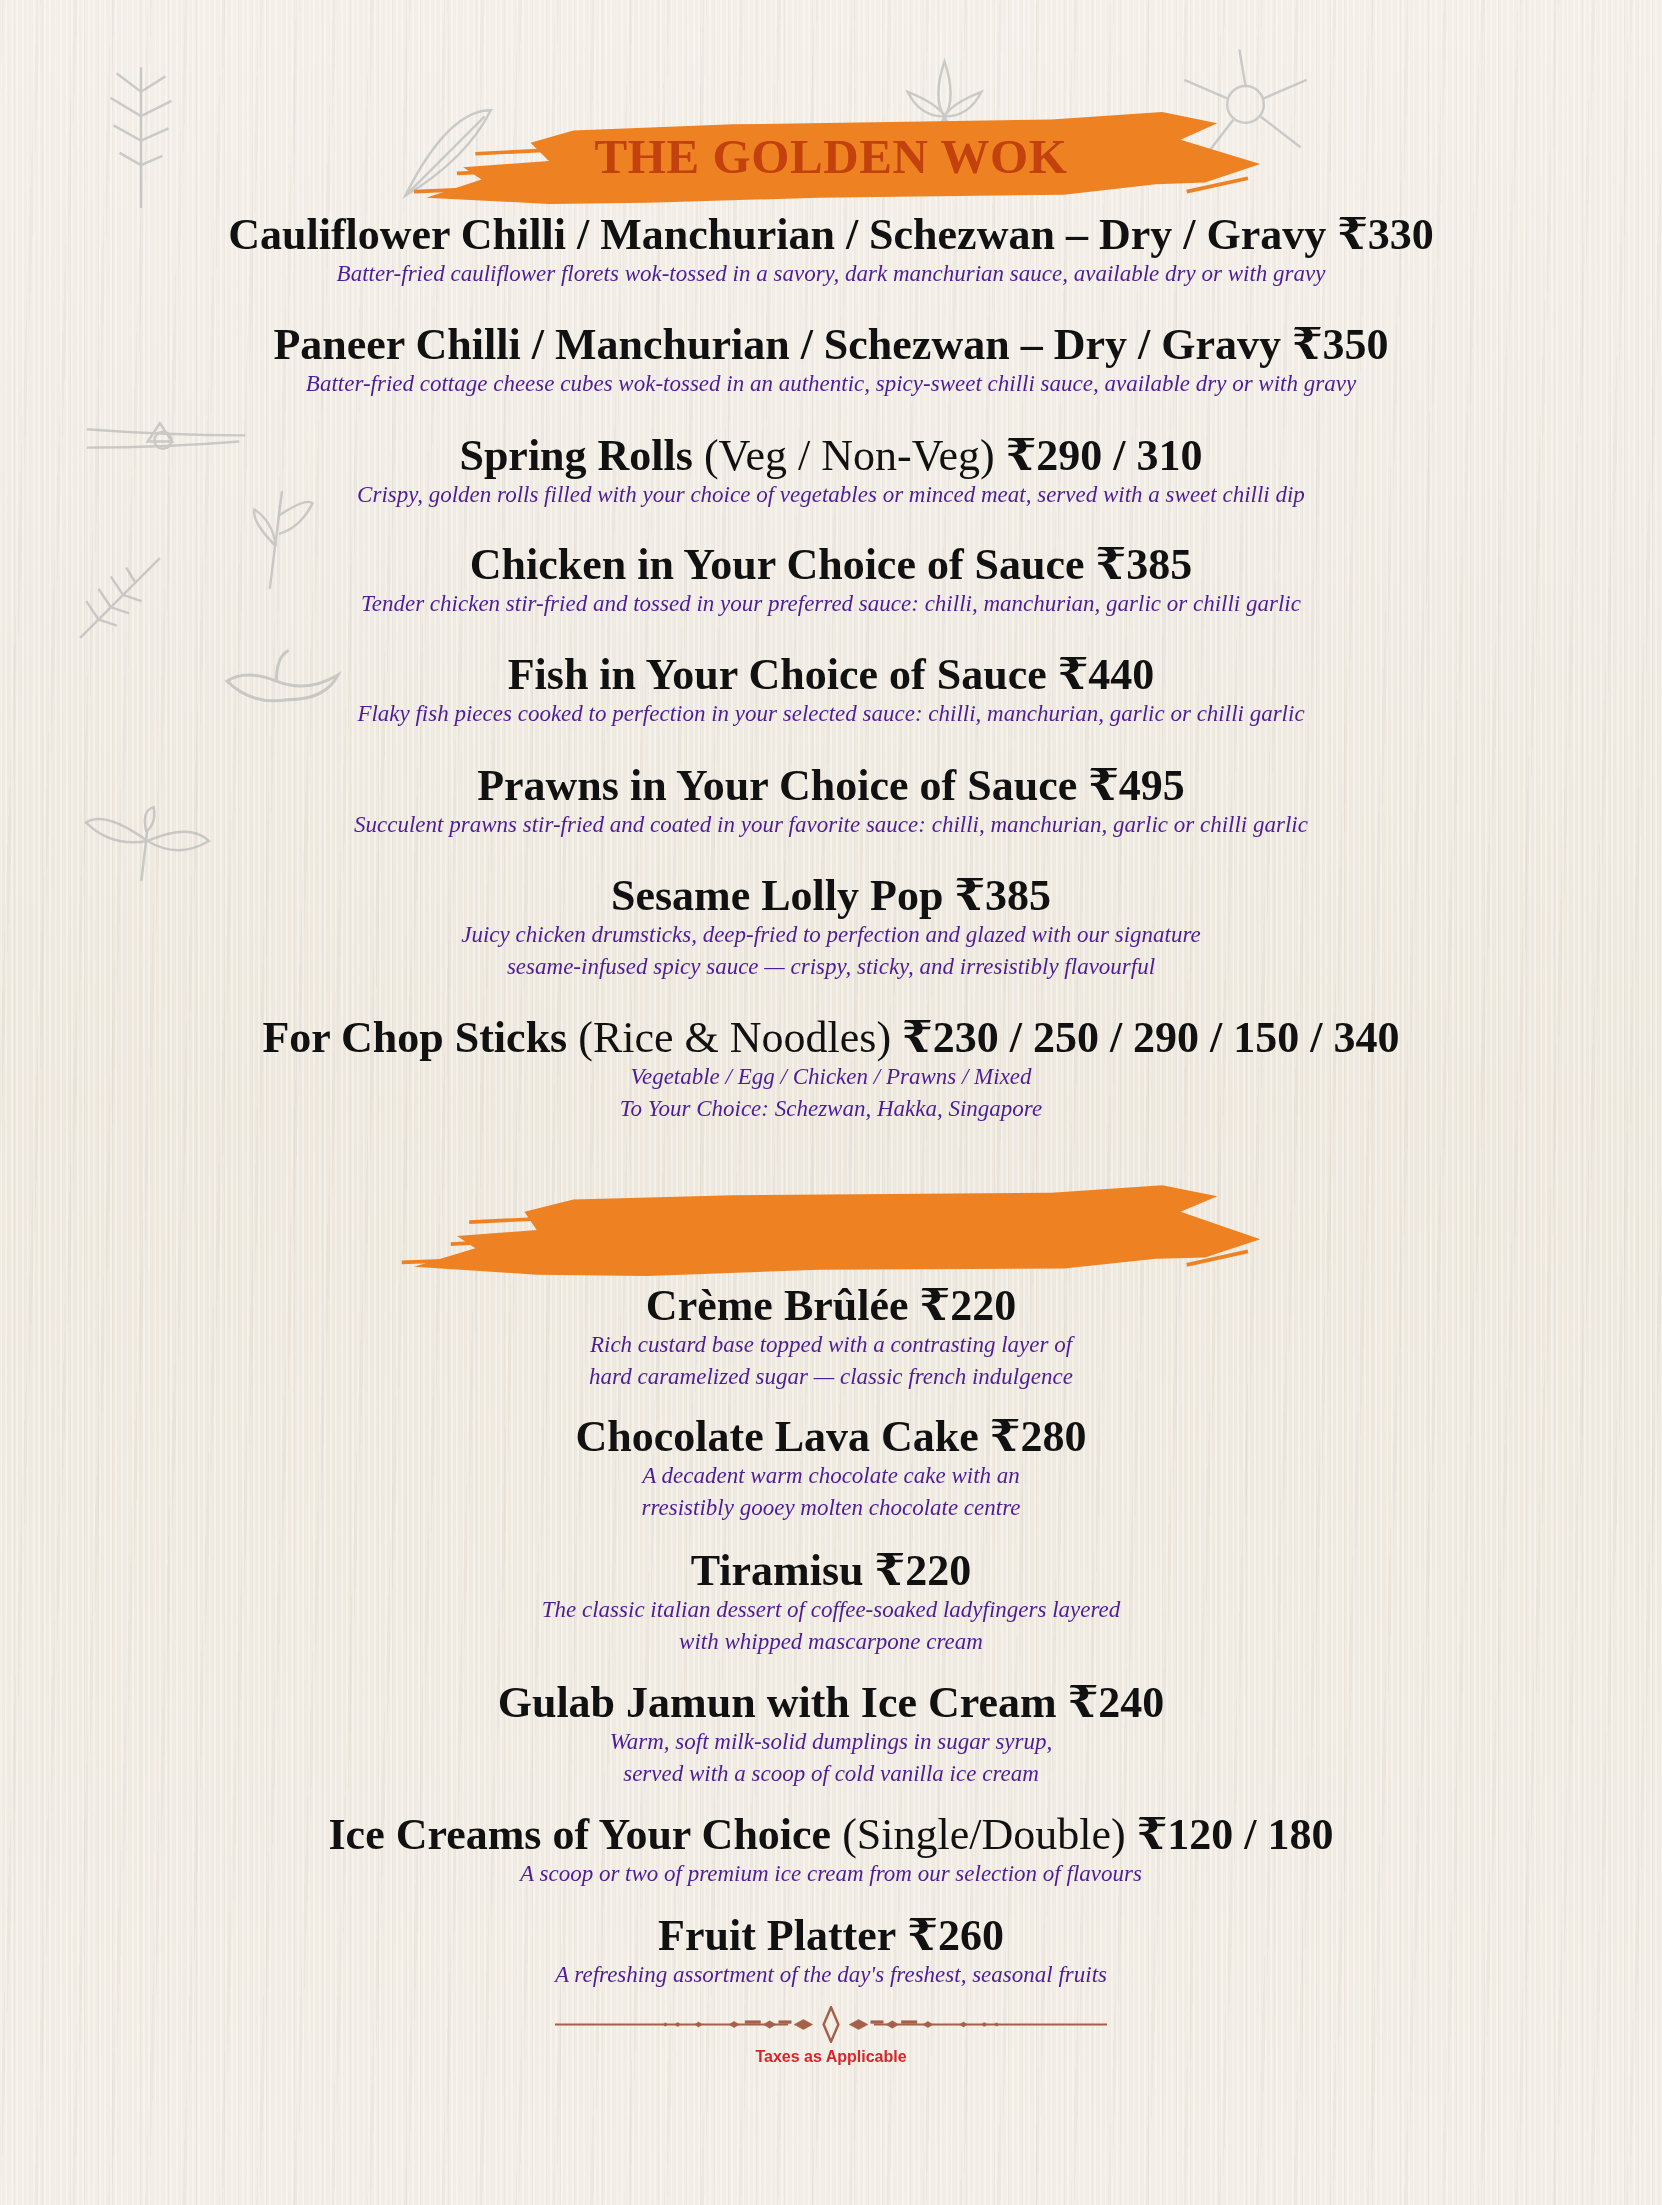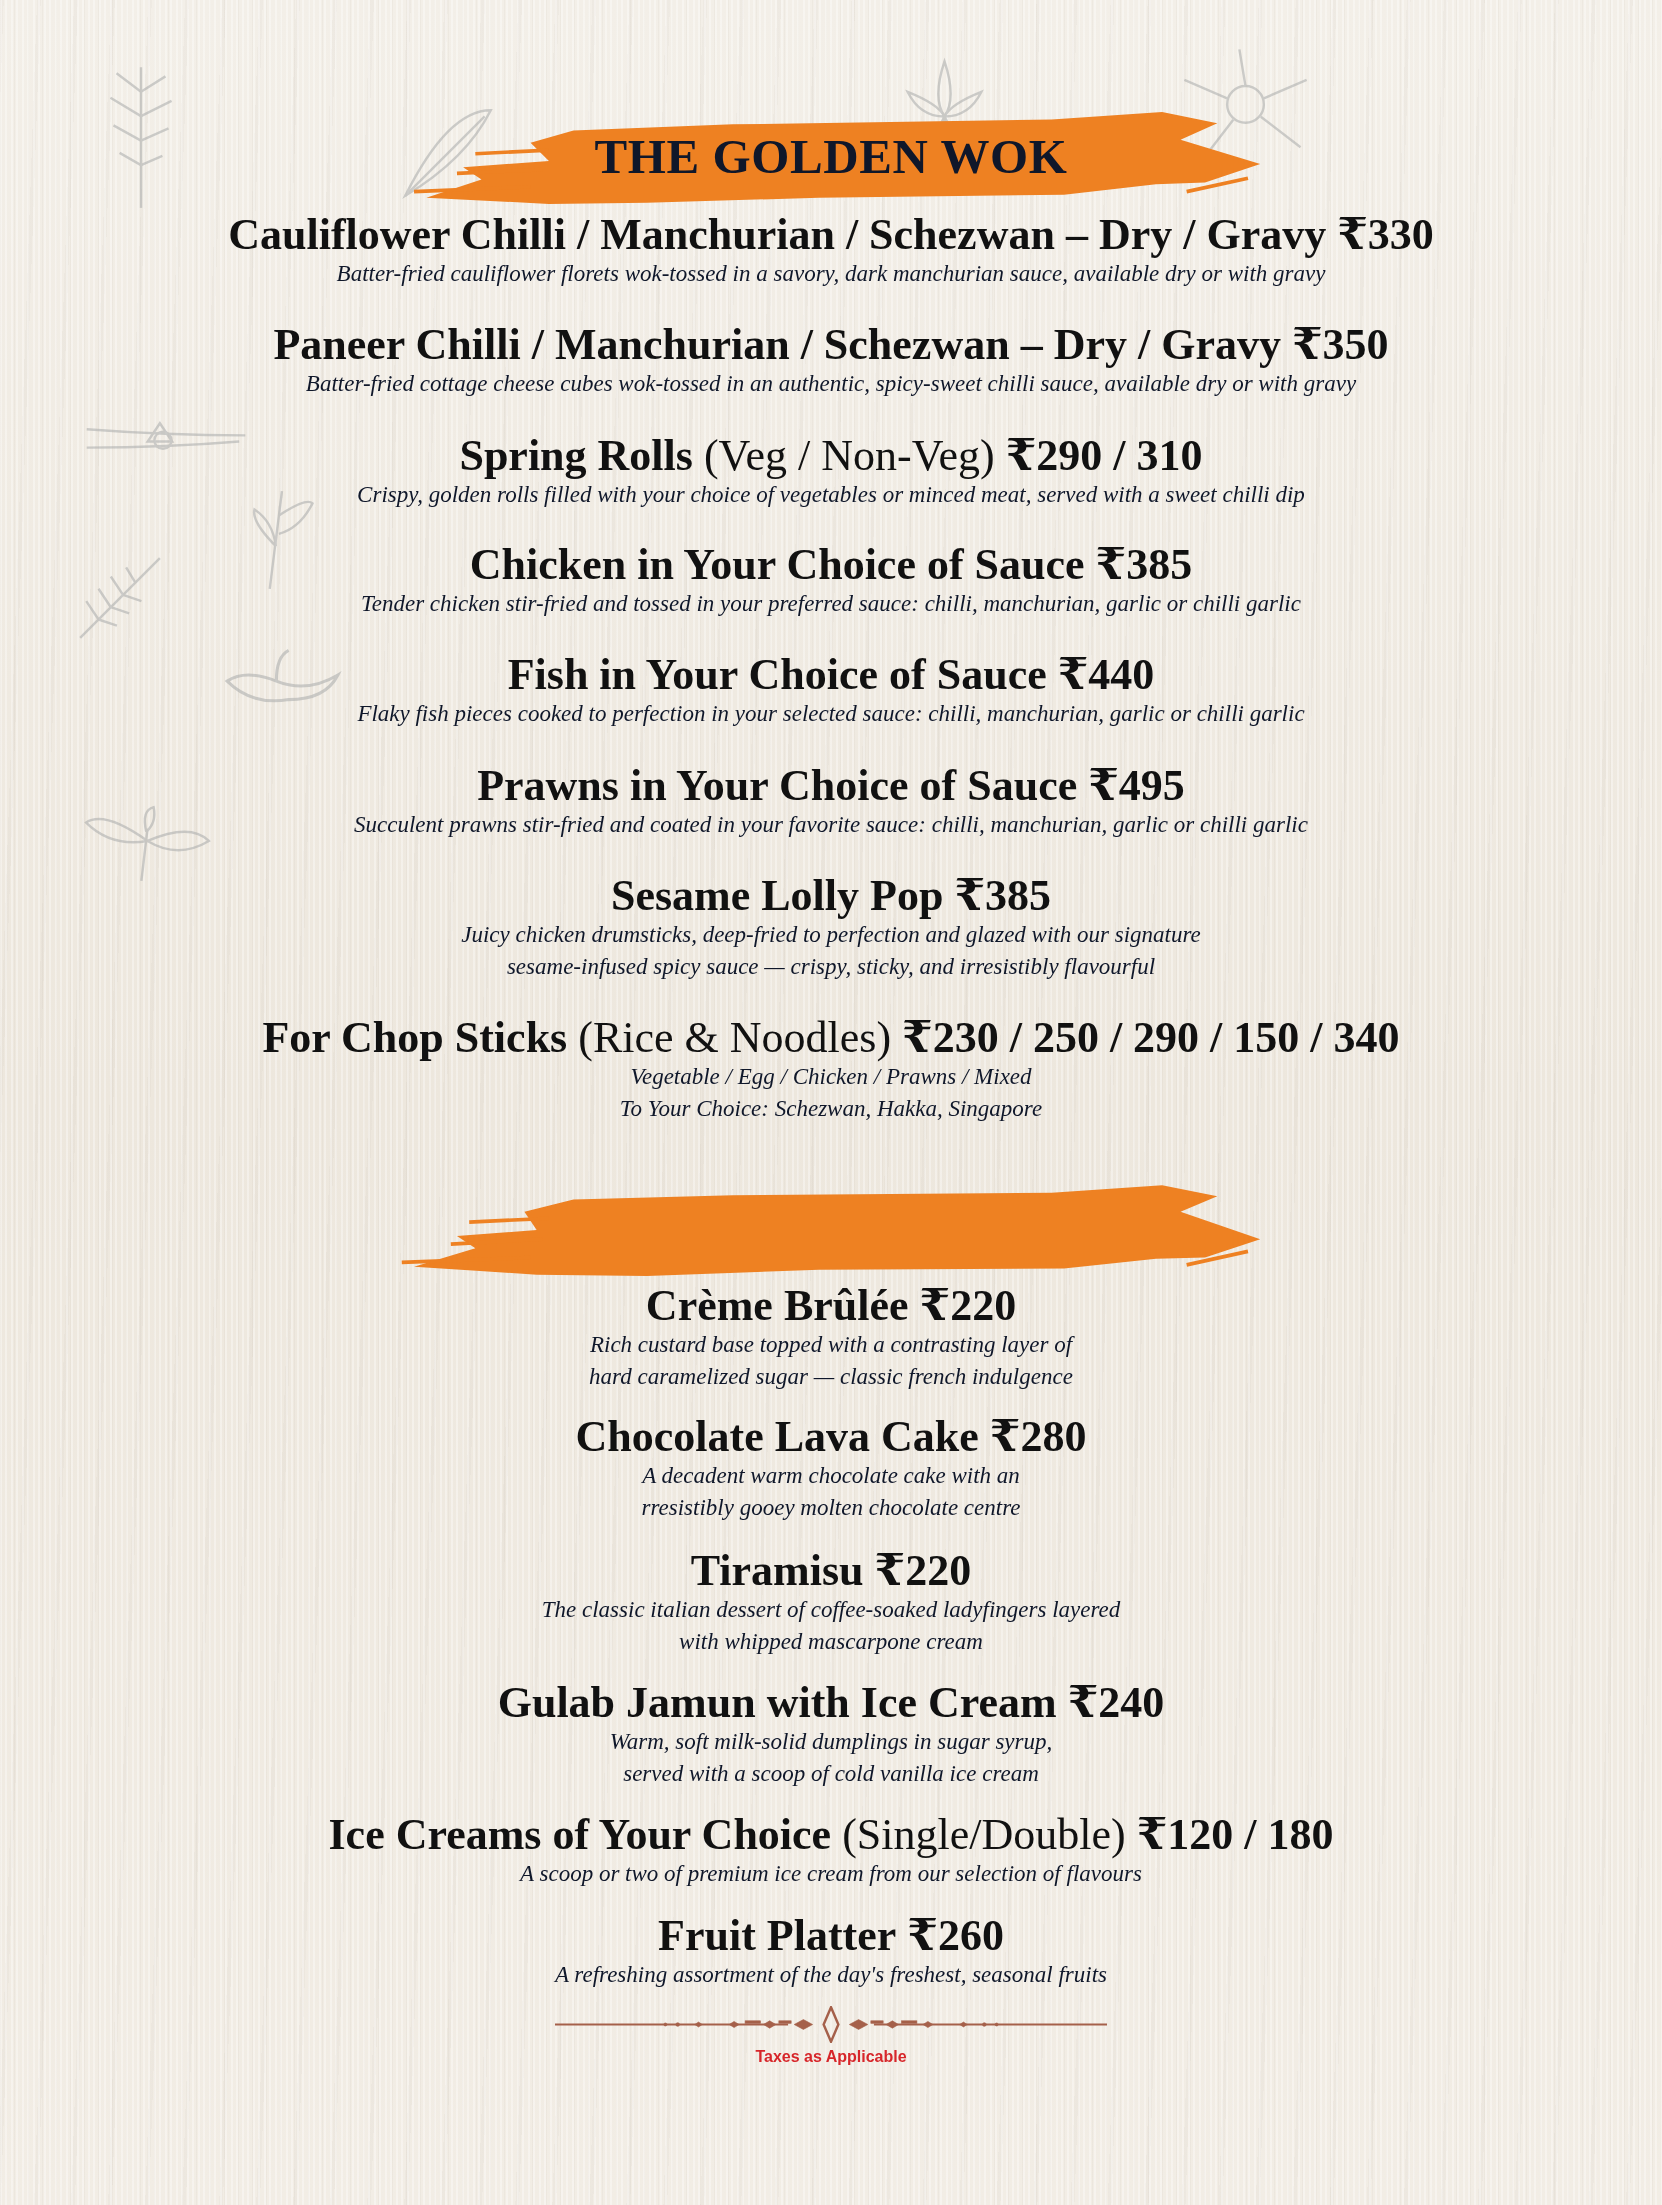--- a/index.html
+++ b/index.html
@@ -15,34 +15,34 @@
     color:#111;
   }
   .deco { position:absolute; opacity:0.55; }
   .banner {
     position:absolute; left:50%; transform:translateX(-50%);
     width:883px; height:104px;
   }
   .banner svg { position:absolute; left:0; top:0; width:100%; height:100%; }
   .banner-title {
     position:absolute; left:0; right:0; top:50%; transform:translateY(-52%);
-    text-align:center; color:#0f172a; font-family:"Liberation Serif", "DejaVu Serif", serif;
+    text-align:center; color:#c2410c; font-family:"Liberation Serif", "DejaVu Serif", serif;
     font-weight:bold; font-size:49px; letter-spacing:0.6px; white-space:nowrap;
   }
   .item { position:absolute; left:0; right:0; text-align:center; }
   .item-heading {
     font-family:"Liberation Serif", "DejaVu Serif", serif; font-size:44px; line-height:39px;
     white-space:nowrap;
   }
   .item-name { font-weight:bold; }
   .item-note { font-weight:normal;font-family:Liberation Serif, serif; }
   .item-price { font-weight:bold; margin-left:11px; }
   .item-desc {
     font-family:"Liberation Serif", "DejaVu Serif", serif; font-style:italic;
-    font-size:23px; line-height:32px; margin-top:3.7px; color:#0f172a;
+    font-size:23px; line-height:32px; margin-top:3.7px; color:#4c1d95;
   }
   .divider { position:absolute; left:50%; transform:translateX(-50%); top:2006px; width:552px; height:37px; }
   .taxes {
     position:absolute; left:0; right:0; top:2048px; text-align:center;
     font-family:"Liberation Sans", "DejaVu Sans", sans-serif; font-weight:bold;
     font-size:16px; color:#d7262a;
   }
 </style>
 </head>
 <body>

